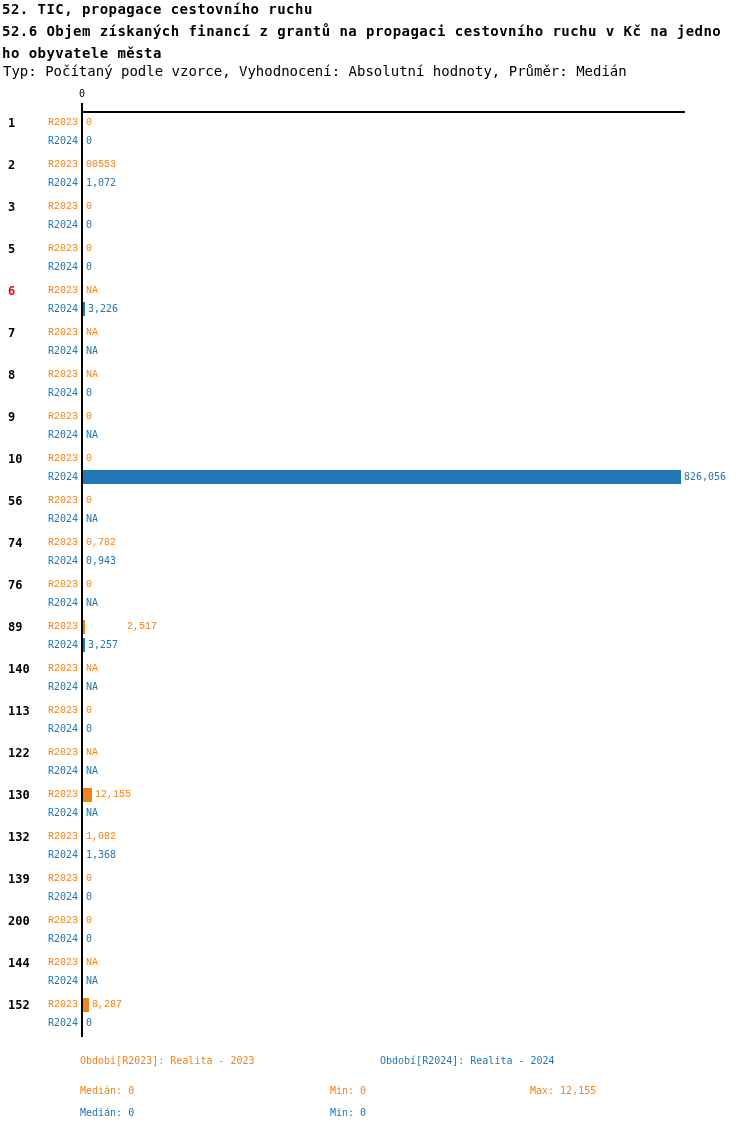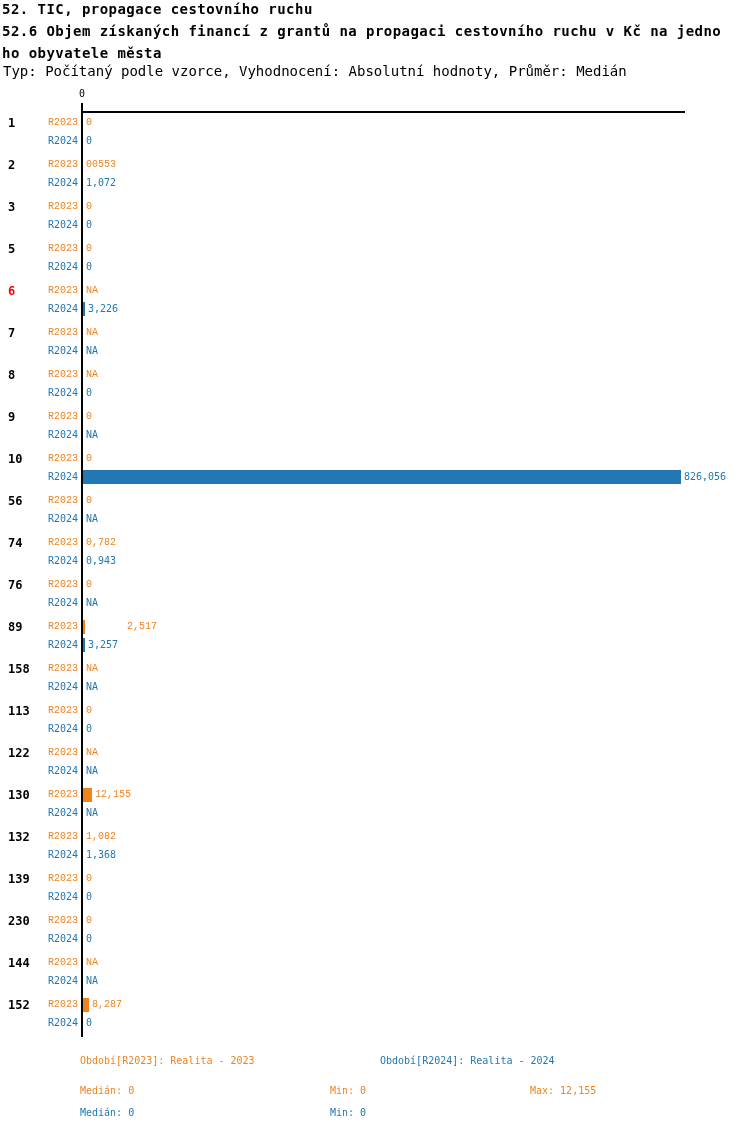--- a/index.html
+++ b/index.html
@@ -191,21 +191,21 @@
             <div class="bar r2023" style="width: 2px;"></div>
             <span class="value r2023" style="left: 96px; margin-left: 31px;">2,517</span>
           </div>
           <div class="sub-row" style="top: 18px;">
             <span class="series-label r2024">R2024</span>
             <div class="bar r2024" style="width: 2px;"></div>
             <span class="value r2024" style="left: 88px;">3,257</span>
           </div>
         </div>
         <div class="row-group" style="top: 660px;">
-          <span class="row-id">158</span>
+          <span class="row-id">140</span>
           <div class="sub-row" style="top: 0px;">
             <span class="series-label r2023">R2023</span>
             <span class="value r2023" style="left: 86px;">NA</span>
           </div>
           <div class="sub-row" style="top: 18px;">
             <span class="series-label r2024">R2024</span>
             <span class="value r2024" style="left: 86px;">NA</span>
           </div>
         </div>
         <div class="row-group" style="top: 702px;">
@@ -258,21 +258,21 @@
           <div class="sub-row" style="top: 0px;">
             <span class="series-label r2023">R2023</span>
             <span class="value r2023" style="left: 86px;">0</span>
           </div>
           <div class="sub-row" style="top: 18px;">
             <span class="series-label r2024">R2024</span>
             <span class="value r2024" style="left: 86px;">0</span>
           </div>
         </div>
         <div class="row-group" style="top: 912px;">
-          <span class="row-id">230</span>
+          <span class="row-id">200</span>
           <div class="sub-row" style="top: 0px;">
             <span class="series-label r2023">R2023</span>
             <span class="value r2023" style="left: 86px;">0</span>
           </div>
           <div class="sub-row" style="top: 18px;">
             <span class="series-label r2024">R2024</span>
             <span class="value r2024" style="left: 86px;">0</span>
           </div>
         </div>
         <div class="row-group" style="top: 954px;">

